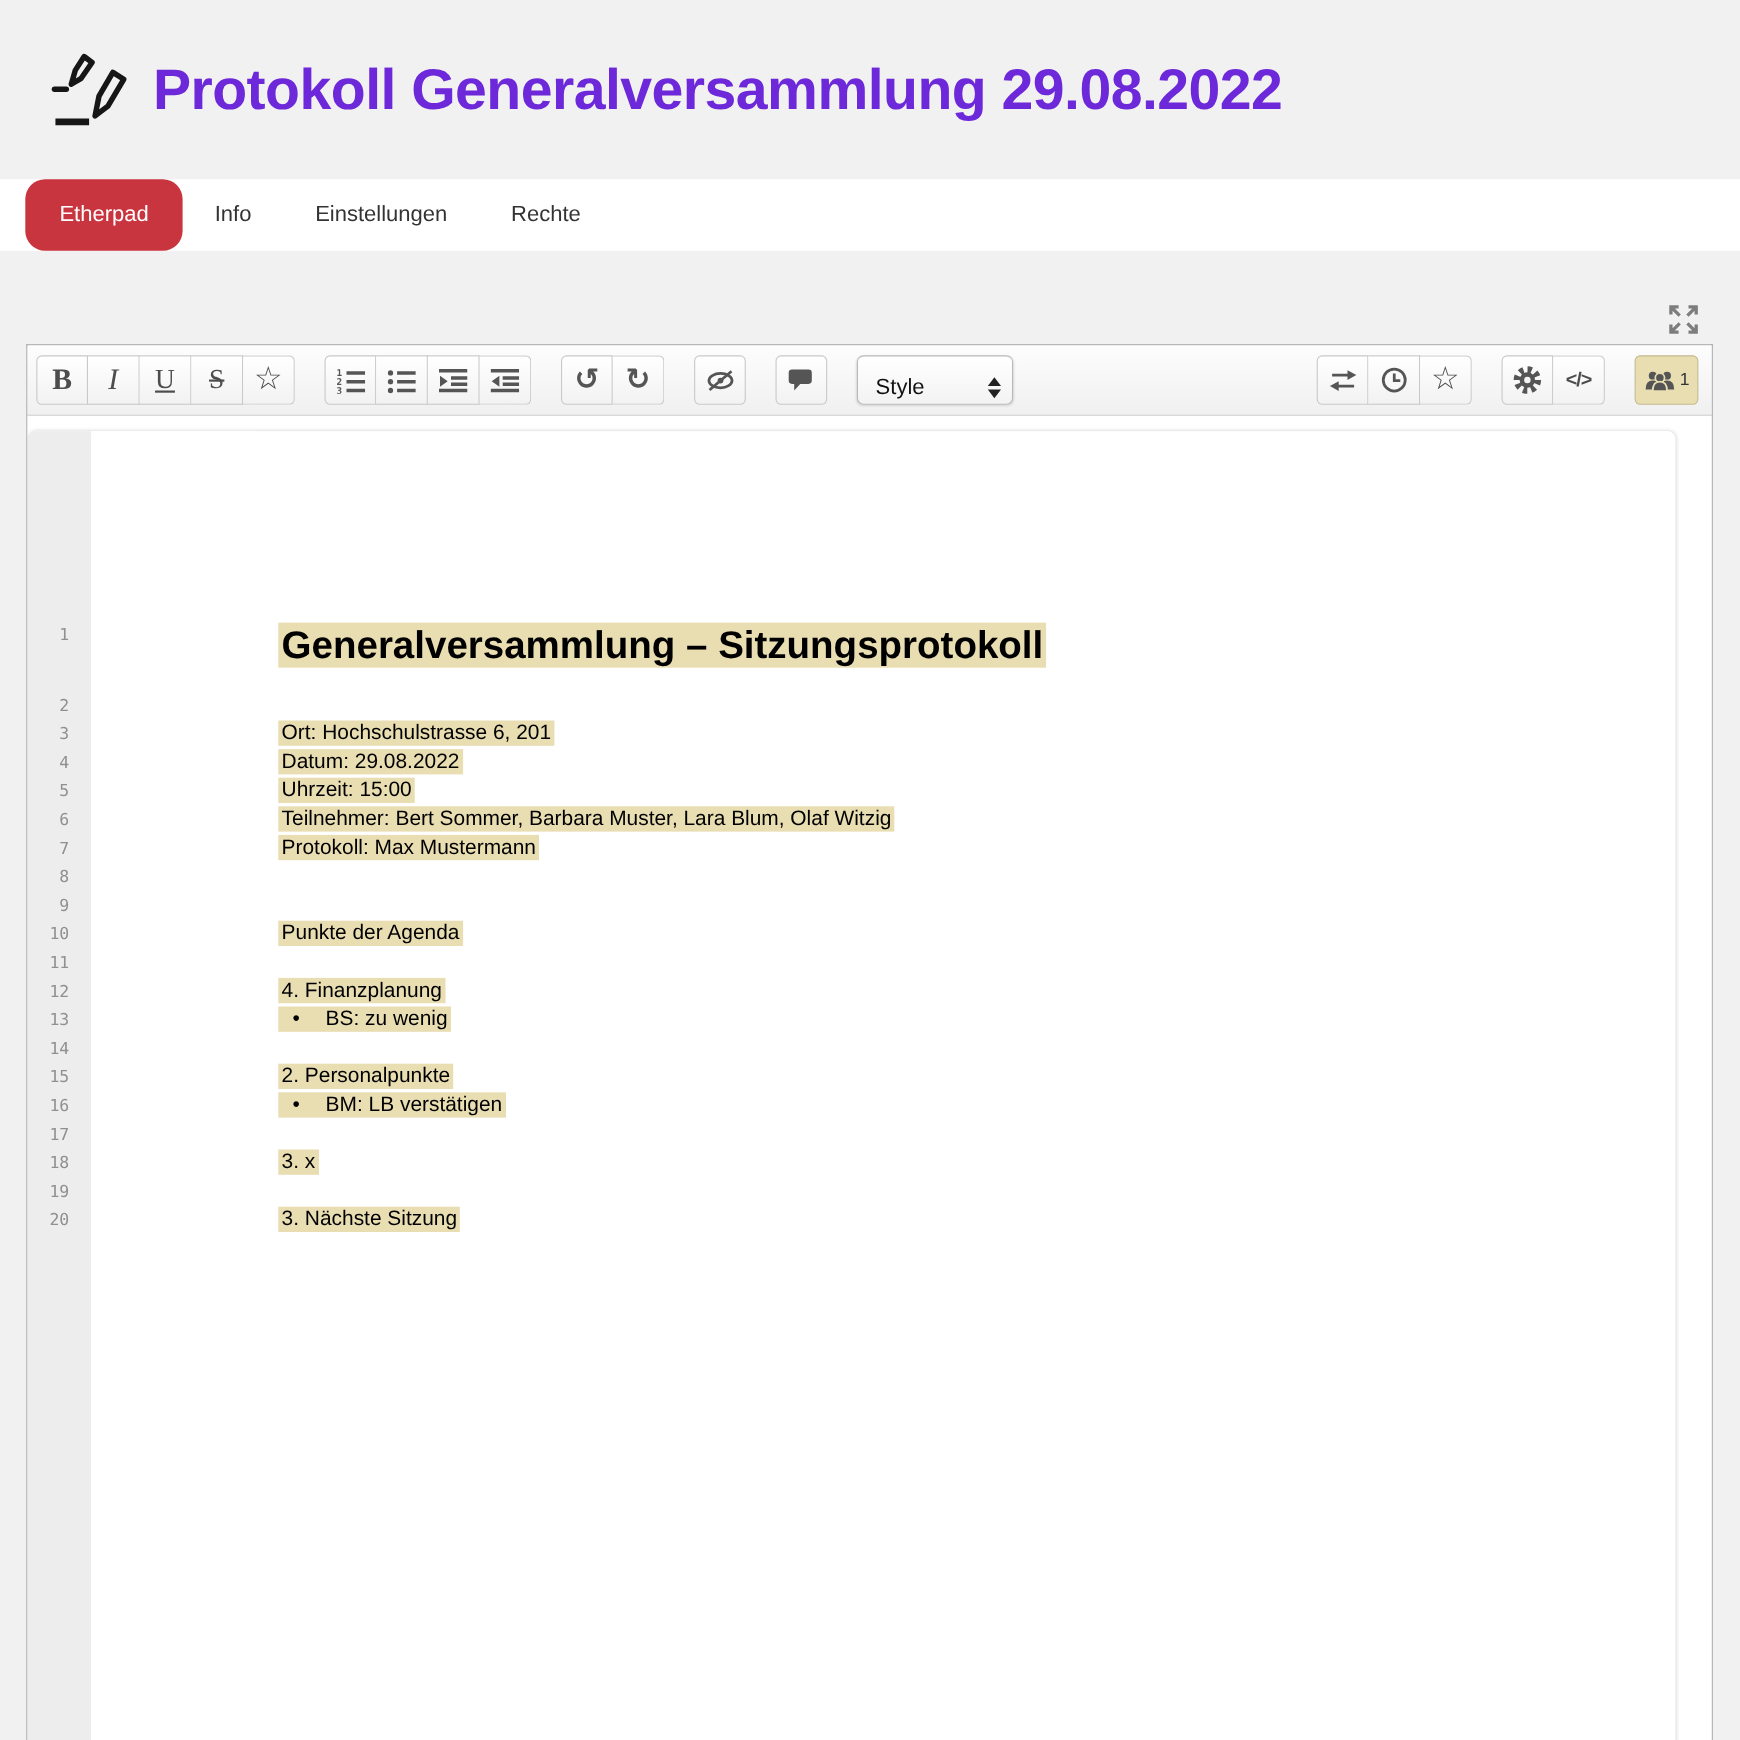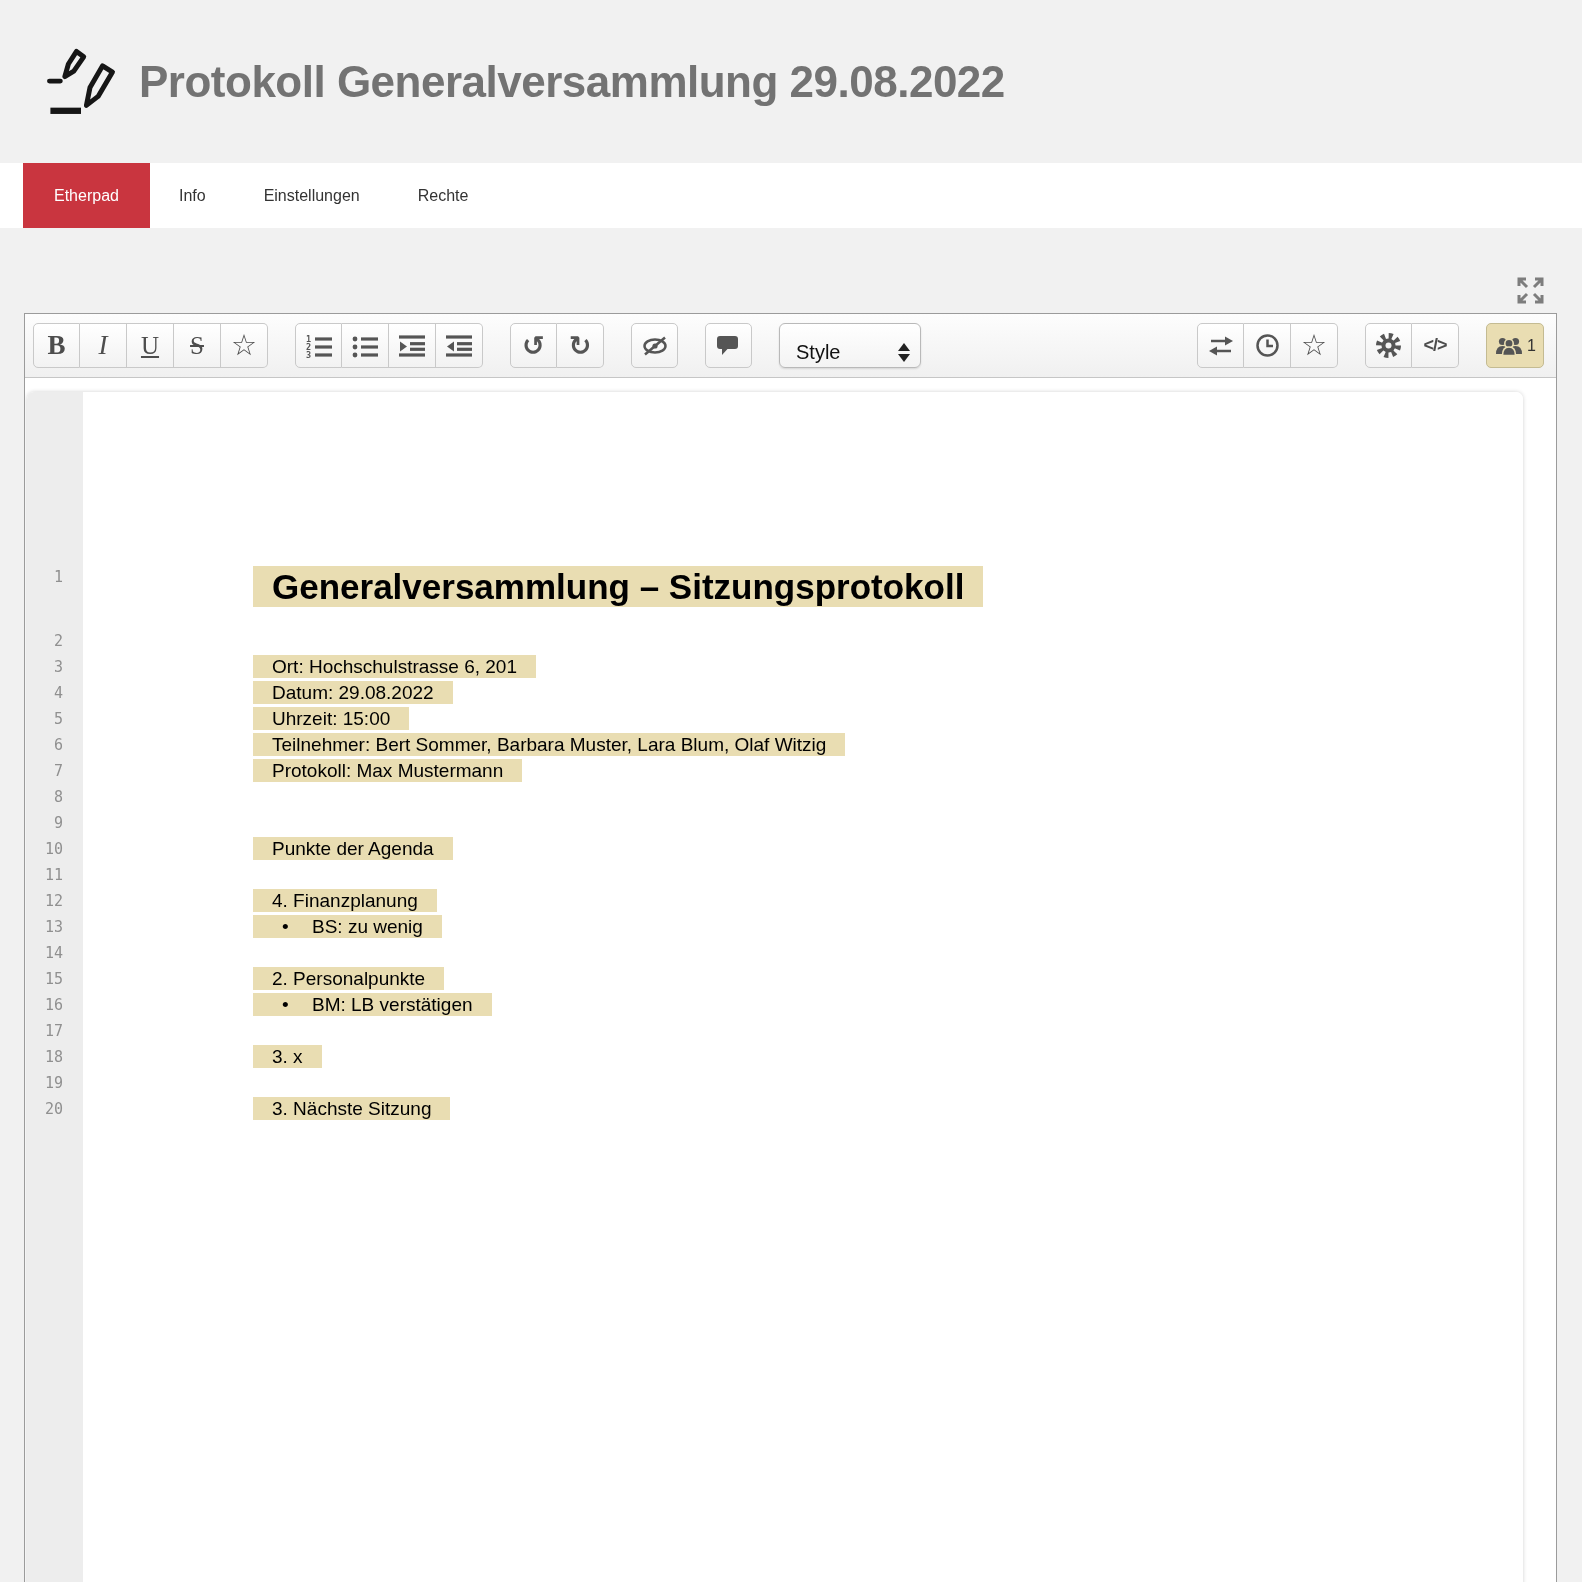--- a/index.html
+++ b/index.html
@@ -8,25 +8,25 @@
     --icon:#555555;
   }
   *{box-sizing:border-box;}
   html,body{margin:0;padding:0;}
   body{font-family:"Liberation Sans",sans-serif;background:#ffffff;}
   .screen{position:relative;width:1582px;height:1582px;background:#f1f1f1;overflow:hidden;}
 
   
   .page-header{position:absolute;left:0;top:0;right:0;height:163px;display:flex;align-items:center;padding-left:45px;}
   .logo{width:72px;height:84px;margin-right:22px;flex:0 0 auto;}
-  .page-title{font-size:44px;font-weight:bold;color:#737373;letter-spacing:-0.5px;}
+  .page-title{font-size:52px;font-weight:bold;color:#6d28d9;letter-spacing:-0.5px;}
 
   
   .nav{position:absolute;left:0;top:163px;right:0;height:65px;background:#ffffff;display:flex;align-items:stretch;}
-  .tab{display:flex;align-items:center;padding:0 29px;font-size:16px;color:#333;cursor:pointer;}
+  .tab{display:flex;align-items:center;padding:0 29px;font-size:20px;color:#333;cursor:pointer;border-radius:18px;}
   .tab.active{background:var(--accent);color:#fff;padding:0 31px;margin-left:23px;}
 
   
   .fullscreen{position:absolute;top:275px;right:36px;width:31px;height:31px;}
 
   
   .editor{position:absolute;left:24px;right:25px;top:313px;bottom:0;background:#ffffff;border:1px solid #9b9b9b;border-bottom:none;}
   .toolbar{height:64px;display:flex;justify-content:space-between;align-items:center;
            background:linear-gradient(#fdfdfd,#f0f0f0);border-bottom:1px solid #c6c6c6;padding:0 12px 0 8px;}
   .tb-left,.tb-right{display:flex;align-items:center;gap:27px;}
@@ -59,21 +59,21 @@
   .editor-body{position:absolute;left:0;right:0;top:64px;bottom:0;background:#ffffff;overflow:hidden;}
   .pad-page{display:flex;margin:14px 33px 0 2px;min-height:1200px;
             border-radius:7px 7px 0 0;box-shadow:0 0 4px rgba(0,0,0,.18);}
   .gutter{width:56px;flex:0 0 auto;background:#ededed;border-radius:7px 0 0 0;padding-top:170px;
           font-family:"DejaVu Sans Mono",monospace;font-size:15px;color:#909090;text-align:right;}
   .gl{height:26px;line-height:26px;padding-right:20px;}
   .gl.gl-h1{height:66px;line-height:30px;}
   .content{flex:1;background:#ffffff;border-radius:0 7px 0 0;padding:170px 24px 0 170px;font-size:19px;color:#000;}
   .dl{height:26px;line-height:26px;white-space:pre;}
   .dl.h1{height:66px;line-height:50px;font-size:35px;font-weight:bold;}
-  .hl{background:var(--author);padding:1px 19px;margin-top:48px;}
+  .hl{background:var(--author);padding:1px 3px;margin-top:48px;}
   .dl.bullet .hl::before{content:"•";display:inline-block;width:30px;padding-left:10px;}
 
   svg .st{stroke:var(--icon);stroke-width:2.5;fill:none;}
   svg .fl{fill:var(--icon);}
 </style>
 </head>
 <body>
 
 <div class="screen">
 

